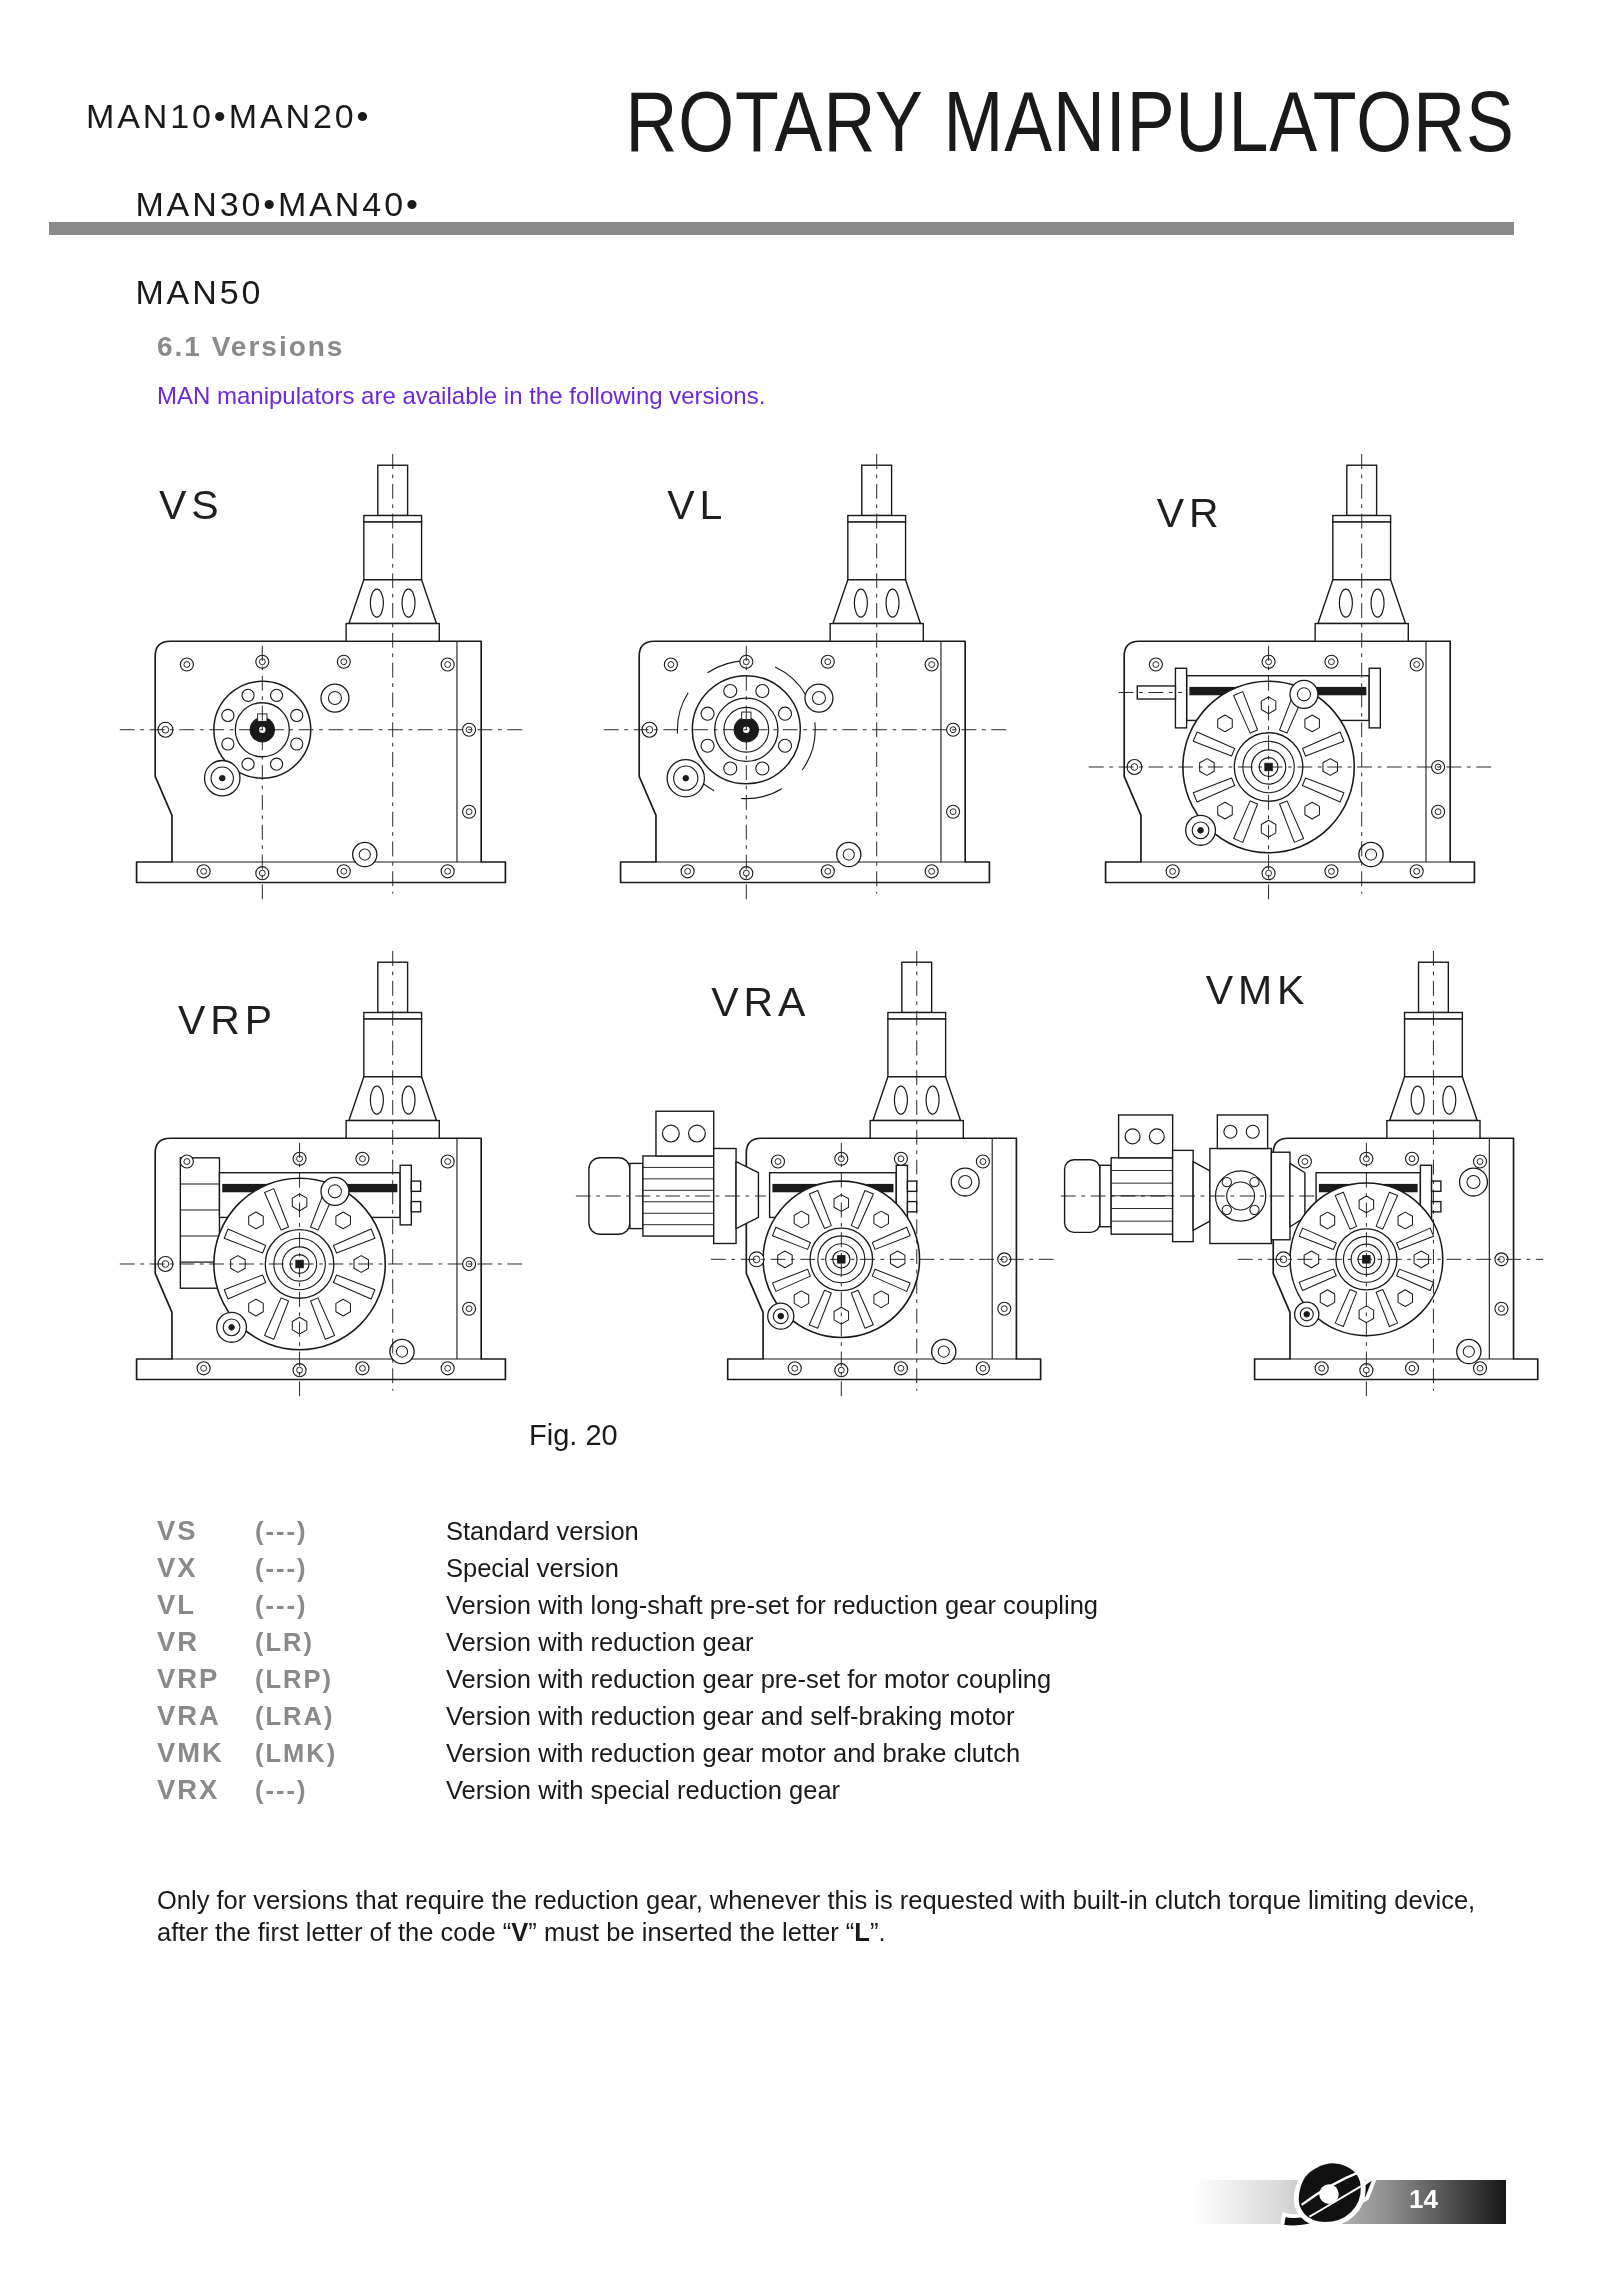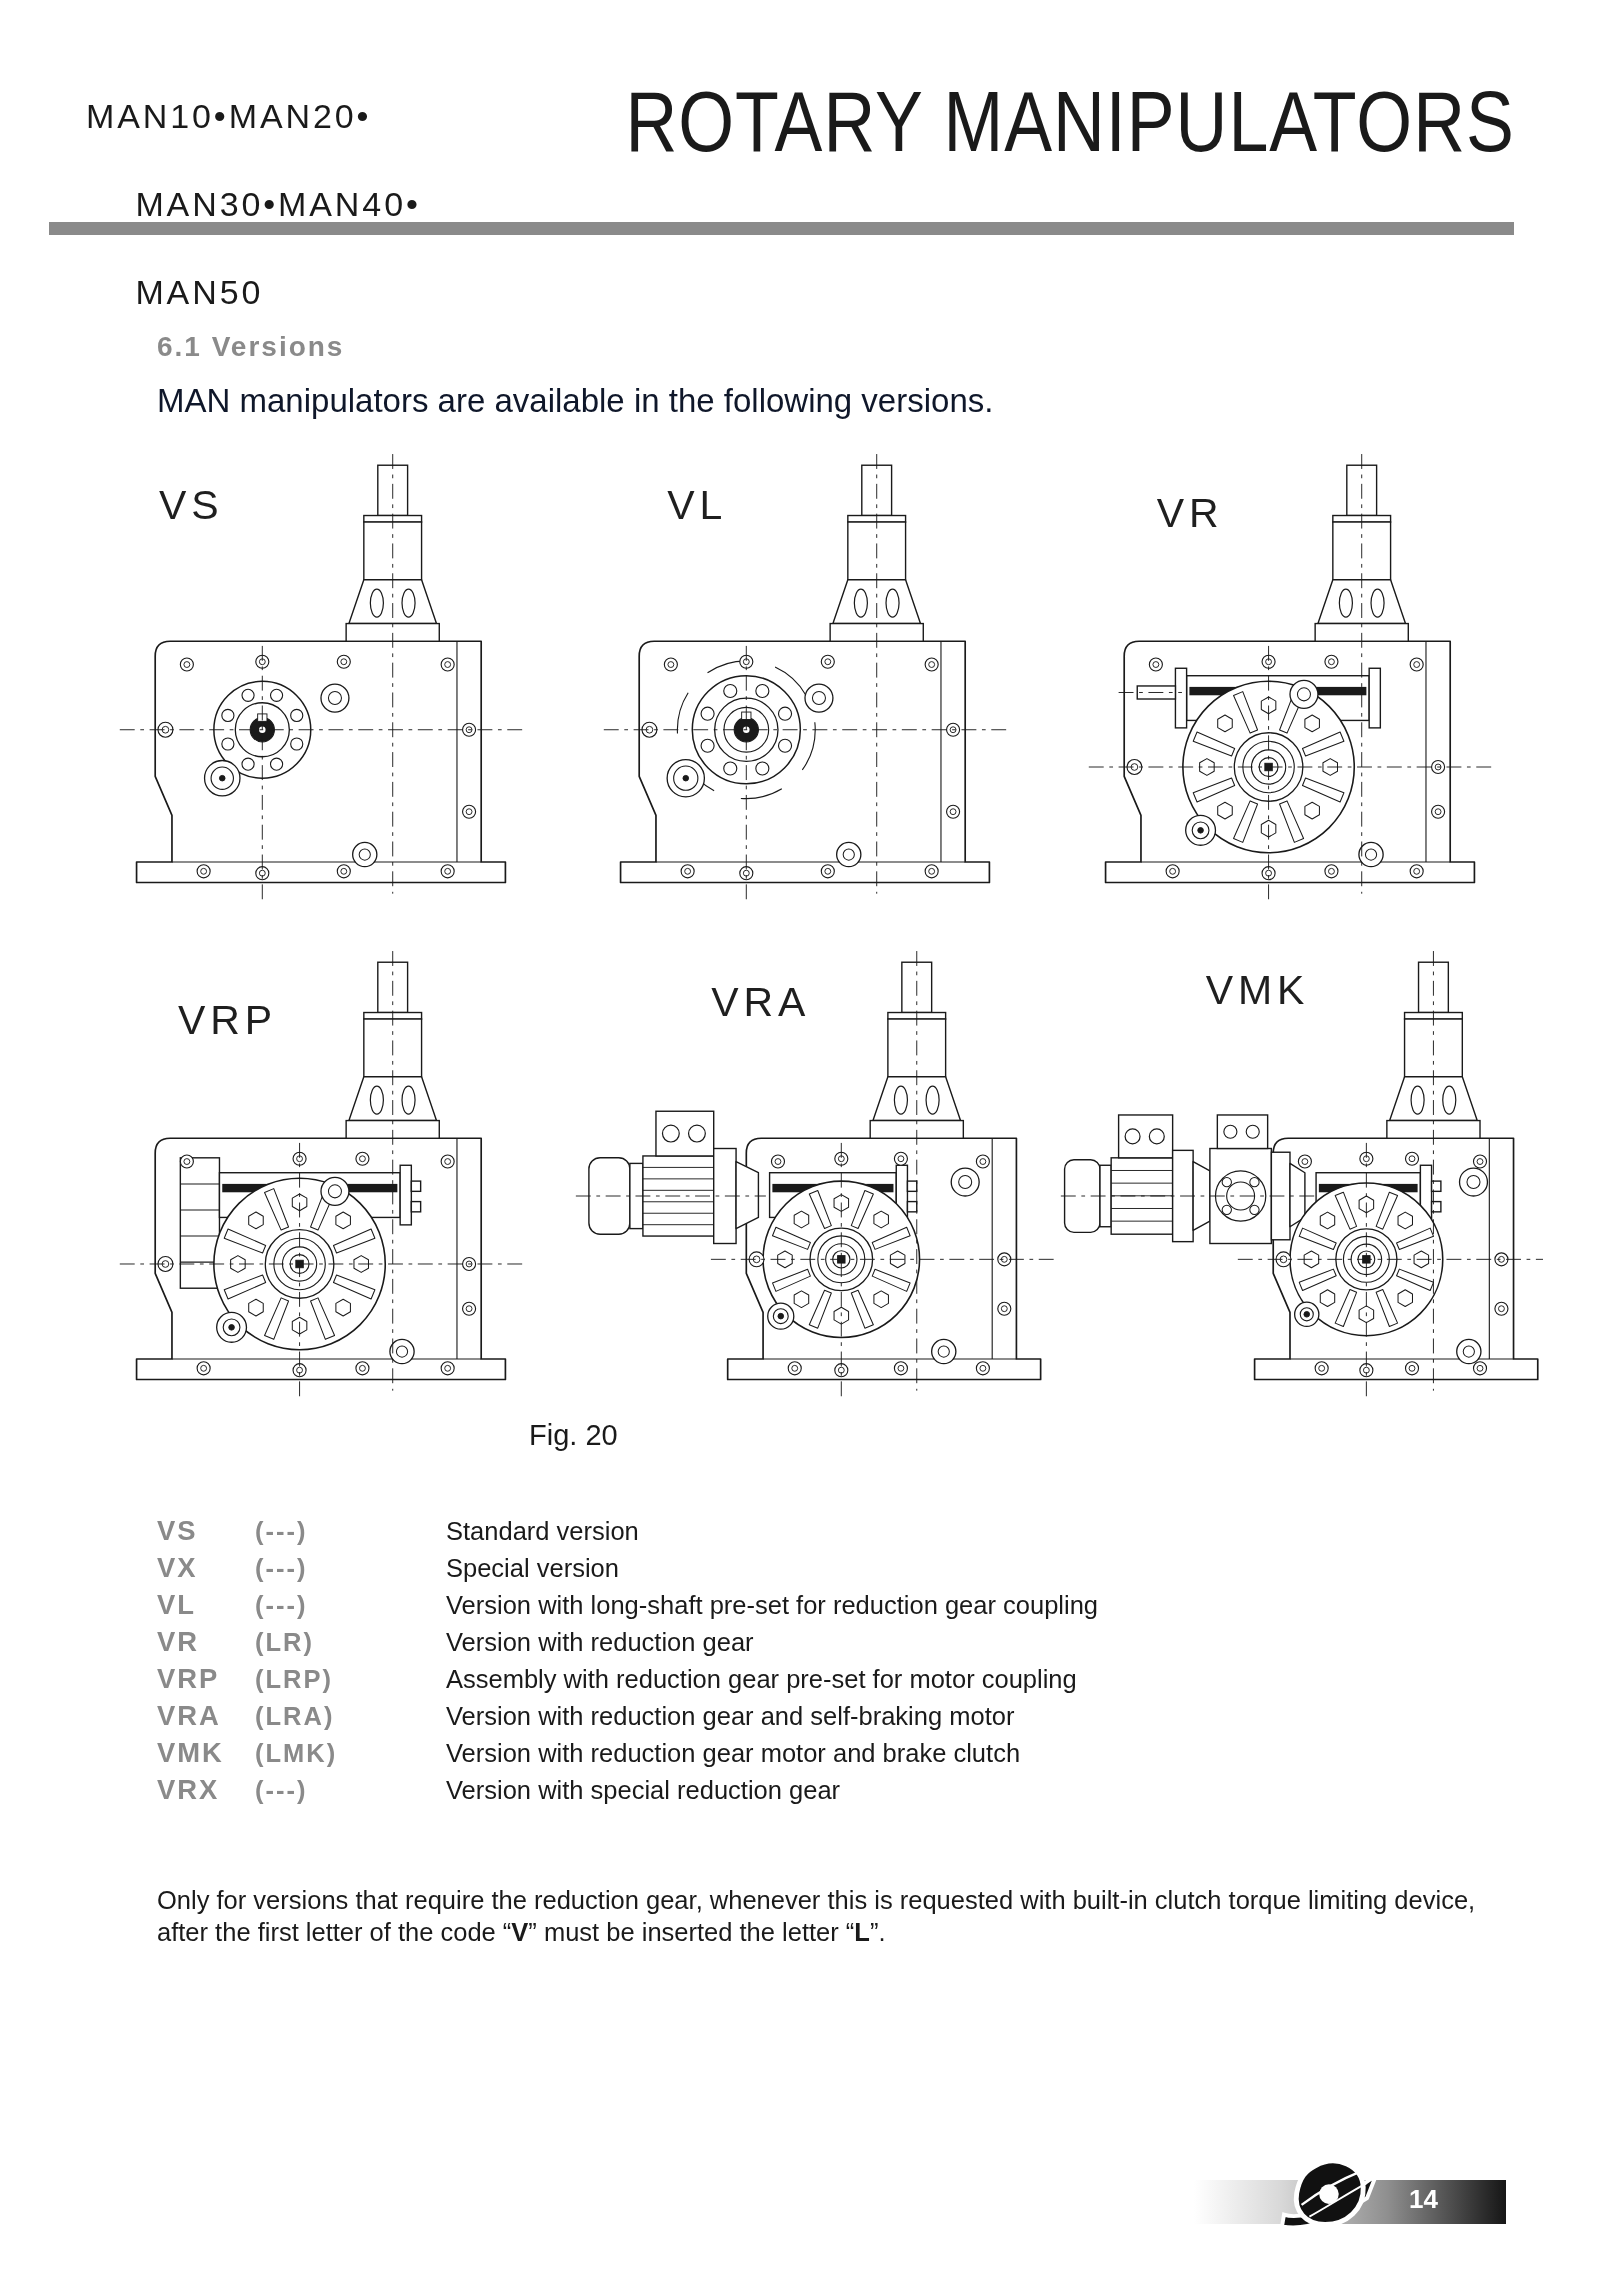--- a/index.html
+++ b/index.html
@@ -10,21 +10,21 @@
   .models{position:absolute;left:86px;top:94px;font-size:34px;line-height:44px;
           letter-spacing:2.9px;color:#1a1a1a;white-space:pre;}
   .doc-title{position:absolute;right:106px;top:86px;font-size:74px;letter-spacing:1px;
              transform:scale(0.97,1.16);transform-origin:bottom right;color:#1a1a1a;}
   .header-bar{position:absolute;left:49px;top:222px;width:1465px;height:12.7px;background:#8a8a8a;}
 
   .section-heading{position:absolute;left:55px;top:247px;font-size:32px;font-weight:bold;
                    letter-spacing:2.9px;color:#8a8a8a;}
   .subsection-heading{position:absolute;left:157px;top:331px;font-size:28px;font-weight:bold;
                       letter-spacing:2px;color:#8a8a8a;}
-  .intro-text{position:absolute;left:157px;top:382px;font-size:33px;color:#0f172a;}
+  .intro-text{position:absolute;left:157px;top:382px;font-size:24px;color:#6d28d9;}
 
   
   .fig-grid{position:absolute;left:90px;top:441px;width:1453px;height:990px;
             display:grid;grid-template-columns:repeat(3,1fr);grid-auto-rows:489px;row-gap:7.8px;}
   .fig-cell{position:relative;}
   .fig-cell svg{width:100%;height:100%;display:block;}
   .fig-label{position:absolute;font-size:41px;letter-spacing:4.9px;color:#1f1f1f;z-index:2;}
   .fig-cell:nth-child(1) .fig-label{left:69px;top:41px;}
   .fig-cell:nth-child(2) .fig-label{left:93px;top:41px;}
   .fig-cell:nth-child(3) .fig-label{left:98px;top:49px;}
@@ -552,21 +552,21 @@
         <span class="v-desc">Version with long-shaft pre-set for reduction gear coupling</span>
       </div>
       <div class="version-row">
         <span class="v-code">VR</span>
         <span class="v-alt">(LR)</span>
         <span class="v-desc">Version with reduction gear</span>
       </div>
       <div class="version-row">
         <span class="v-code">VRP</span>
         <span class="v-alt">(LRP)</span>
-        <span class="v-desc">Assembly with reduction gear pre-set for motor coupling</span>
+        <span class="v-desc">Version with reduction gear pre-set for motor coupling</span>
       </div>
       <div class="version-row">
         <span class="v-code">VRA</span>
         <span class="v-alt">(LRA)</span>
         <span class="v-desc">Version with reduction gear and self-braking motor</span>
       </div>
       <div class="version-row">
         <span class="v-code">VMK</span>
         <span class="v-alt">(LMK)</span>
         <span class="v-desc">Version with reduction gear motor and brake clutch</span>

